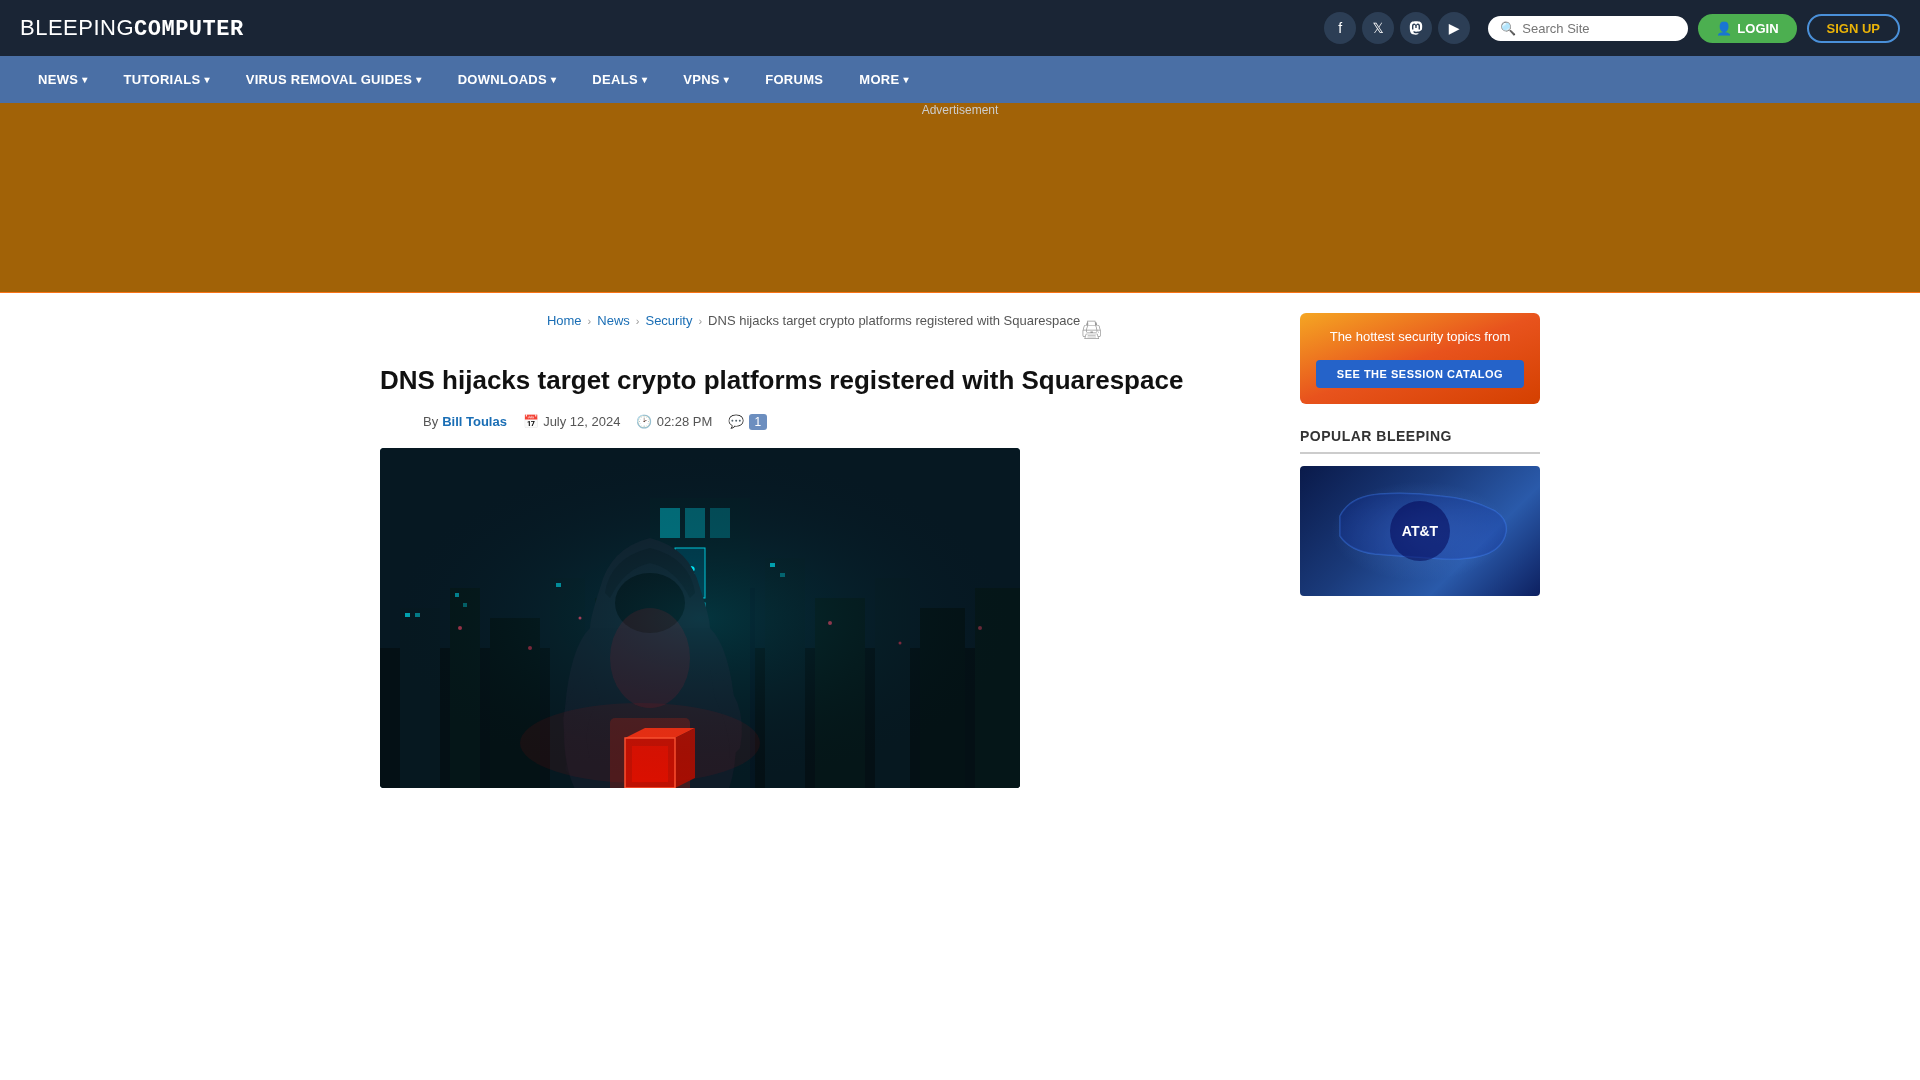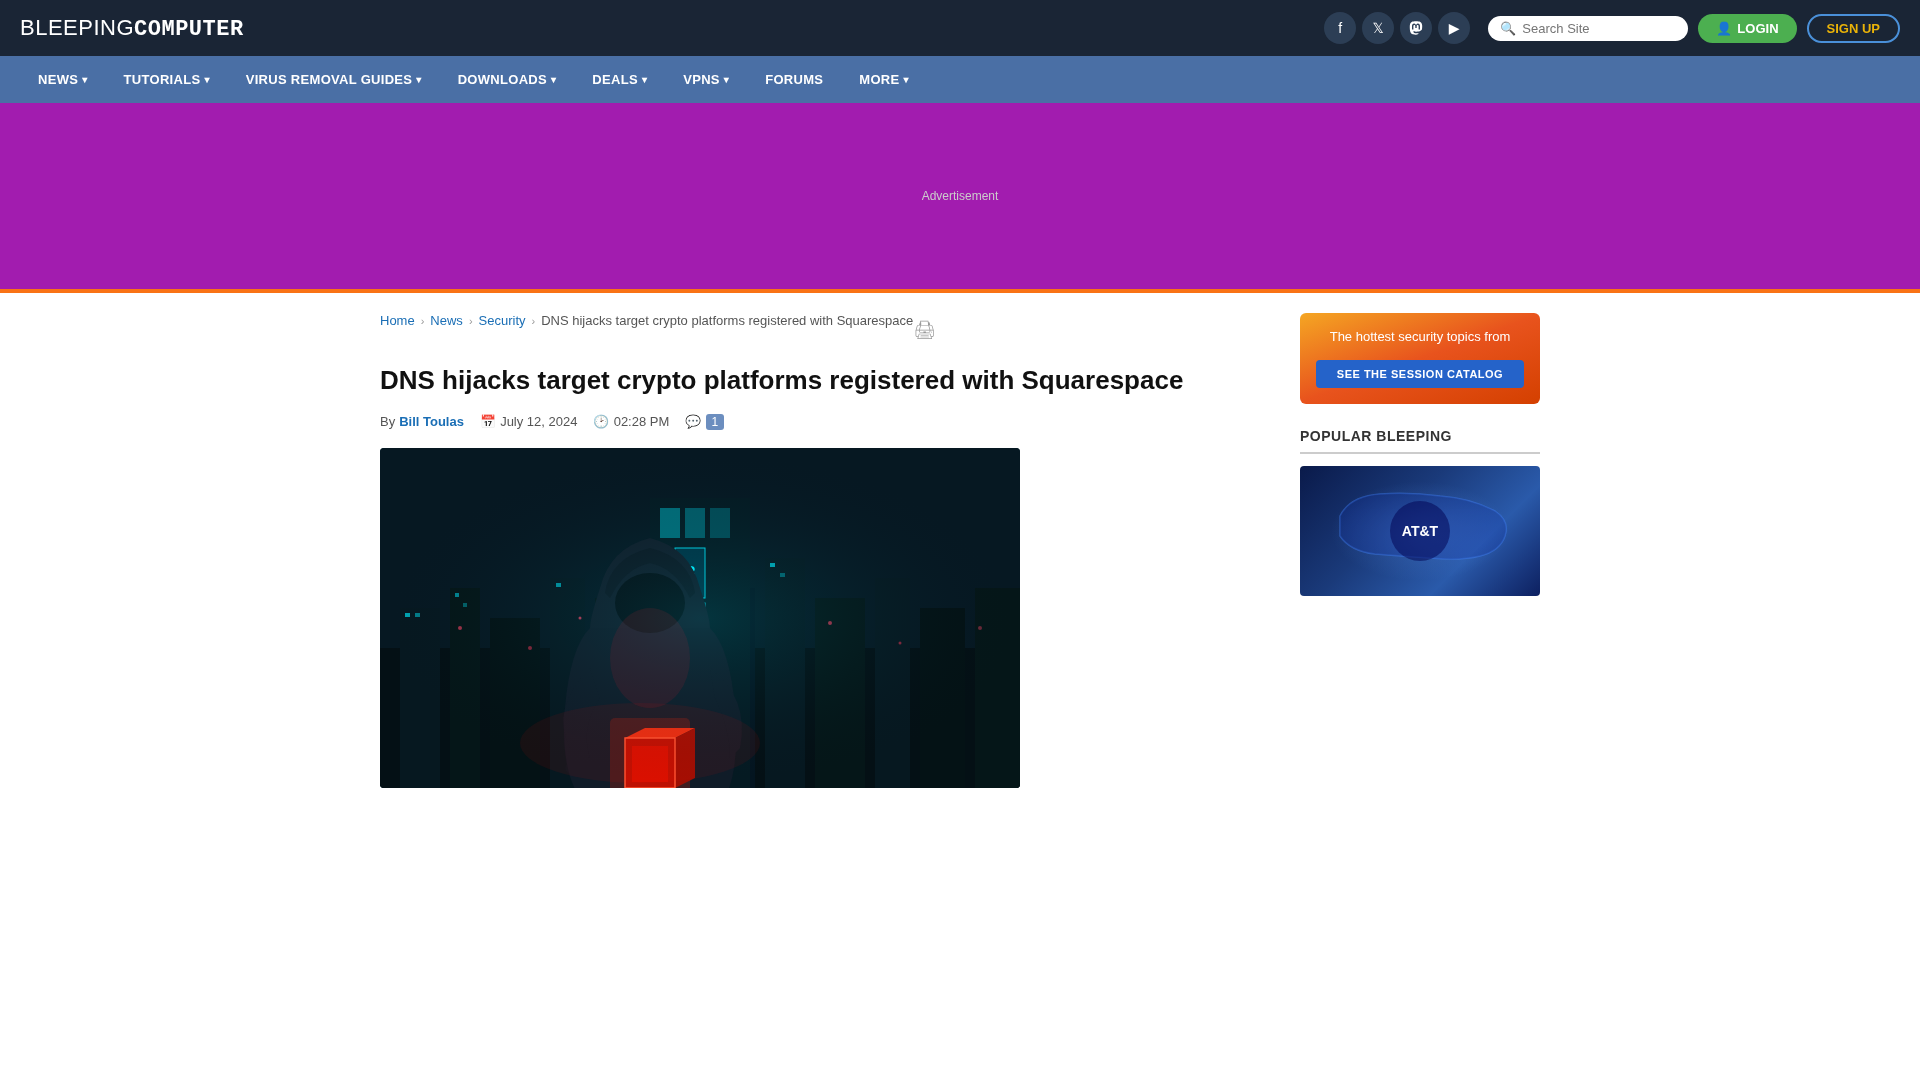--- a/index.html
+++ b/index.html
@@ -100,28 +100,27 @@
       display: flex;
       align-items: center;
       gap: 4px;
       text-transform: uppercase;
       white-space: nowrap;
     }
     .nav-chevron { font-size: 10px; }
 
     
     .ad-banner {
-      background: #a21caf;
+      background: #a16207;
       height: 190px;
       display: flex;
-      align-items: center;
       justify-content: center;
       color: #aaa;
       font-size: 13px;
-      border-bottom: 4px solid #f97316;
+      border-bottom: 1px solid #f97316;
     }
 
     
     .main-container {
       max-width: 1200px;
       margin: 0 auto;
       padding: 20px 20px;
       display: flex;
       gap: 30px;
     }
@@ -143,21 +142,21 @@
       margin-bottom: 18px;
       flex-wrap: wrap;
     }
     .breadcrumb a { color: #1a6eb5; text-decoration: none; }
     .breadcrumb-sep { color: #999; font-size: 11px; }
     .breadcrumb-current { color: #555; }
 
     
     .breadcrumb-row {
       display: flex;
-      justify-content: flex-start;
+      justify-content: center;
       align-items: center;
       margin-bottom: 18px;
     }
     .print-icon {
       color: #999;
       font-size: 18px;
       cursor: pointer;
     }
 
     
@@ -170,21 +169,21 @@
     }
     .article-meta {
       display: flex;
       align-items: center;
       gap: 16px;
       font-size: 13px;
       color: #555;
       margin-bottom: 18px;
       flex-wrap: wrap;
     }
-    .article-author { display: flex; align-items: center; gap: 4px; }
+    .article-author { display: flex; align-items: center; gap: 4px; margin-left: 43px; }
     .article-author a { color: #1a6eb5; text-decoration: none; font-weight: bold; }
     .meta-item { display: flex; align-items: center; gap: 4px; }
     .meta-icon { color: #888; font-size: 13px; }
     .comment-badge {
       background: #6c8ebf;
       color: #fff;
       border-radius: 3px;
       padding: 1px 6px;
       font-size: 12px;
     }

